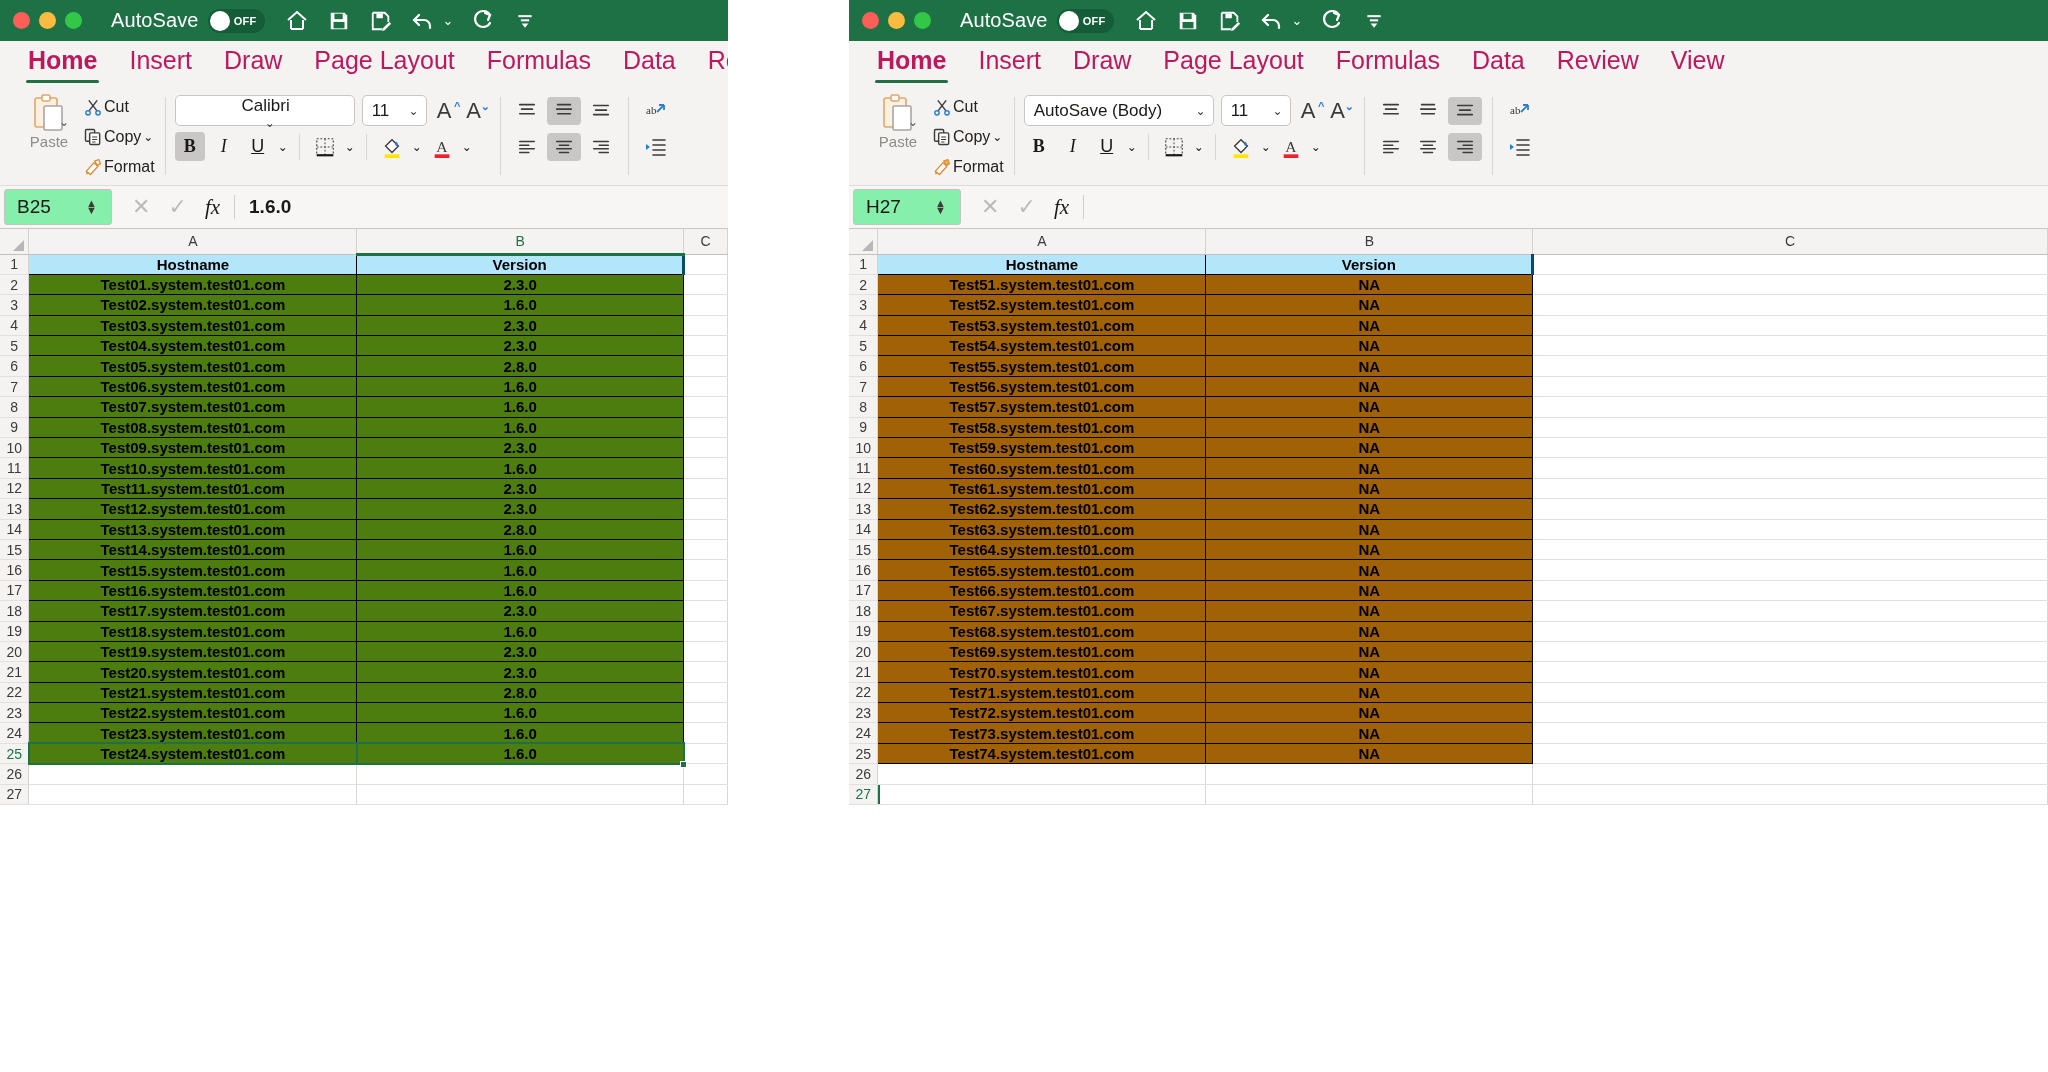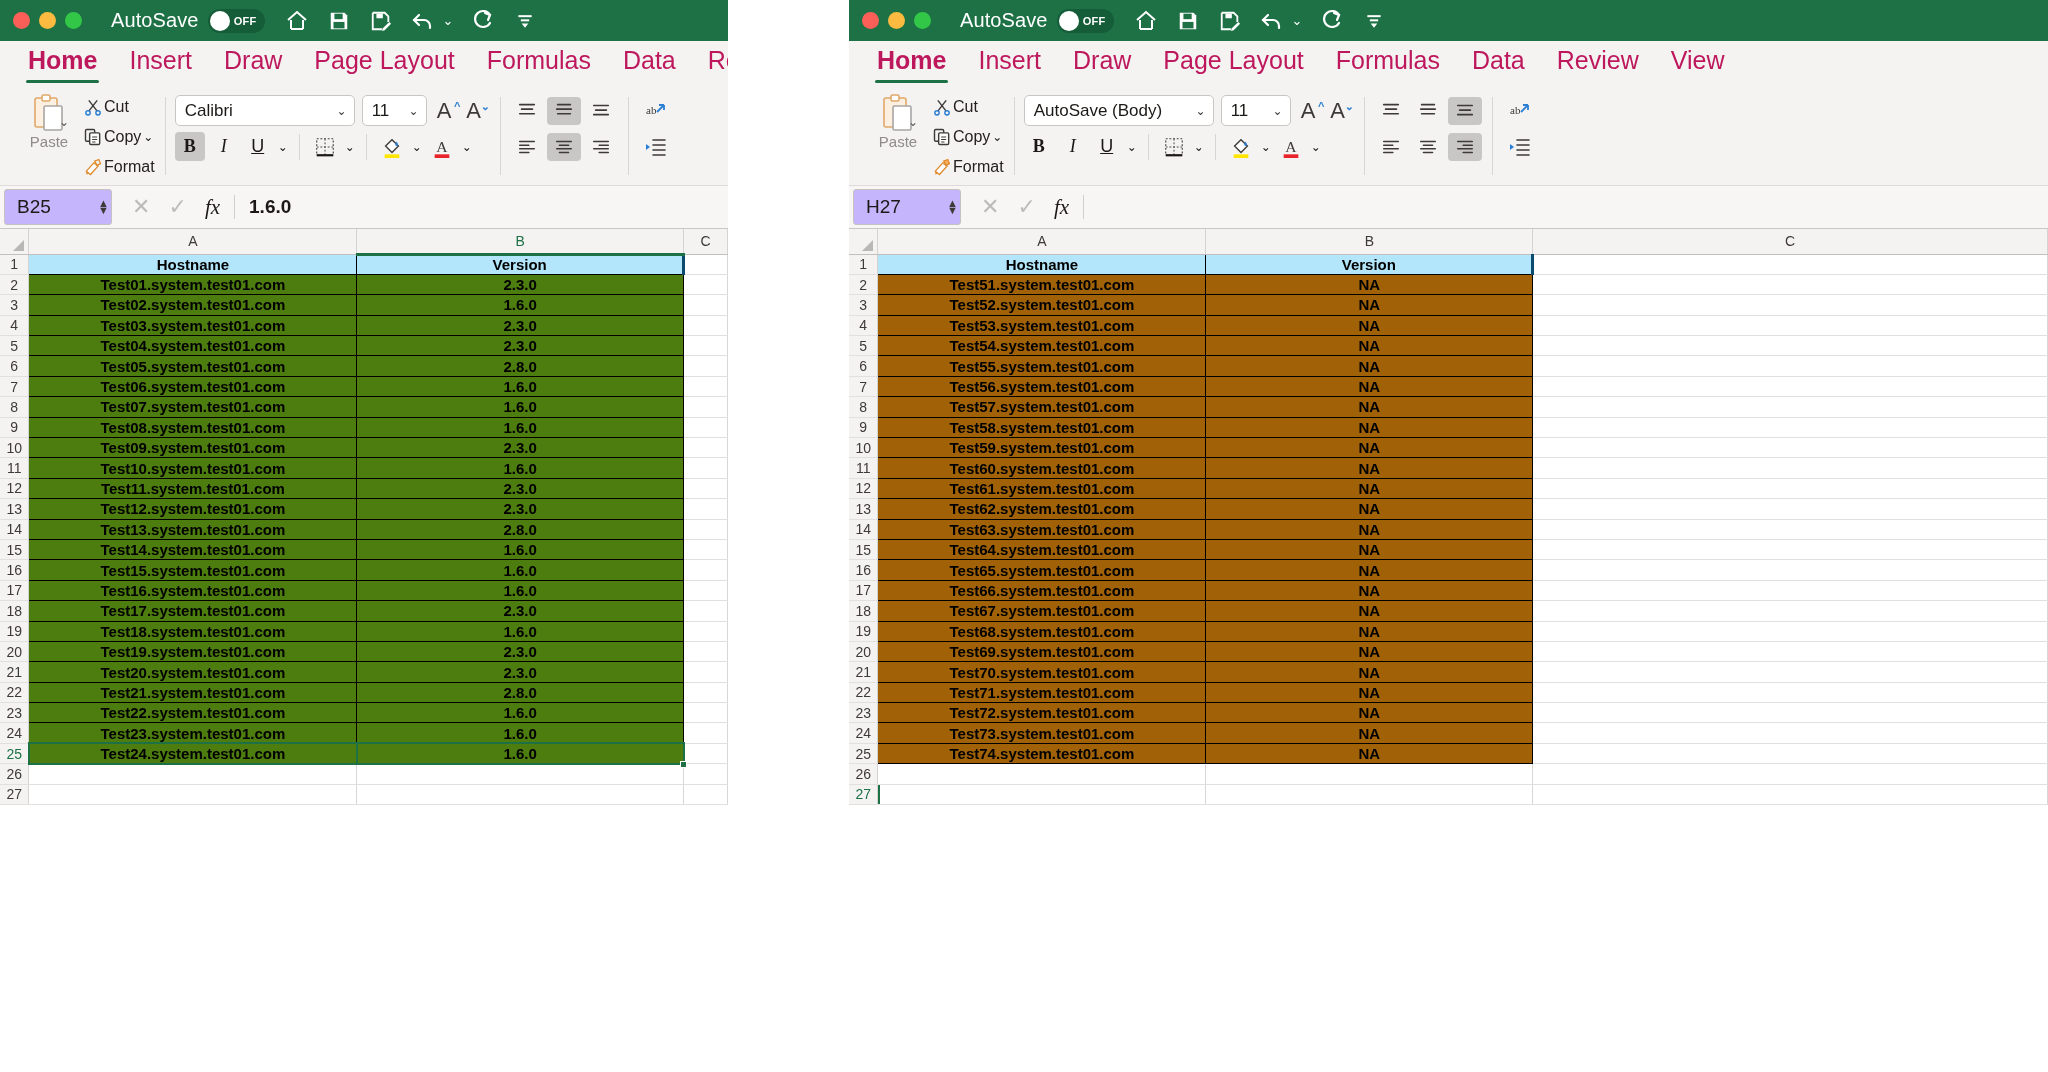--- a/index.html
+++ b/index.html
@@ -84,21 +84,21 @@
 
   .font-col { display:flex; flex-direction: column; gap: 6px; padding-top: 6px; }
   .font-row1 { display:flex; align-items:center; gap: 7px; }
   .font-row2 { display:flex; align-items:center; gap: 4px; }
   .sel-box {
     height: 31px; background:#fff; border:1px solid #c8c6c4; border-radius: 5px;
     display:flex; align-items:center; justify-content:space-between;
     padding: 0 7px 0 9px; font-size: 17px; color:#1b1816;
   }
   .sel-box .cv { font-size: 12px; color:#3d3a38; margin-left: 8px; }
-  #font-name-left  { width: 180px; }
+  #font-name-left  { width: 180px; flex-direction: column; }
   #font-size-left  { width: 65px; }
   #font-name-right { width: 190px; }
   #font-size-right { width: 70px; }
   .grow-shrink { display:flex; align-items:center; gap: 6px; margin-left: 3px; }
   .aglyph { position: relative; font-size: 22px; color:#3d3a38; line-height: 1; padding-right: 9px;}
   .aglyph i {
     position:absolute; right:0; top:1px; font-style: normal; font-size: 11px; color:#2a7fd4; font-weight: bold;
   }
   .fbtn {
     width: 30px; height: 29px; border-radius: 4px; display:flex; align-items:center; justify-content:center;
@@ -119,23 +119,23 @@
 
   .wrap-col { display:flex; flex-direction:column; gap: 8px; padding-top: 8px; }
   .wbtn { width: 34px; height: 28px; display:flex; align-items:center; justify-content:center; }
 
   
   .formula-bar {
     height: 44px; background:#f7f6f5; display:flex; align-items:center;
     border-top: 1px solid #dedcda; border-bottom: 1px solid #c9c7c5;
   }
   .namebox {
-    width: 108px; height: 36px; margin-left: 4px; background:#c4b5fd;
+    width: 108px; height: 36px; margin-left: 4px; background:#86efac;
     border: 1px solid #c5c3c1; border-radius: 3px;
-    display:flex; align-items:center; justify-content: space-between; padding: 0 2px 0 12px;
+    display:flex; align-items:center; justify-content: space-between; padding: 0 14px 0 12px;
     font-size: 19px; color:#1b1816;
   }
   .spin { display:flex; flex-direction:column; line-height: 7px; color:#3d3a38; font-size: 11px; }
   .fb-icons { display:flex; align-items:center; gap: 18px; margin-left: 20px; }
   .fb-x, .fb-check { font-size: 22px; color:#bdbbb9; }
   .fb-fx { font-size: 21px; font-style: italic; font-family: "Liberation Serif", serif; color:#1b1816; }
   .fb-divider { width: 1px; height: 24px; background: #d0cecc; margin-left: 14px; }
   .fb-value { font-size: 19px; color:#1b1816; margin-left: 14px; font-weight: 600; }
 
   

